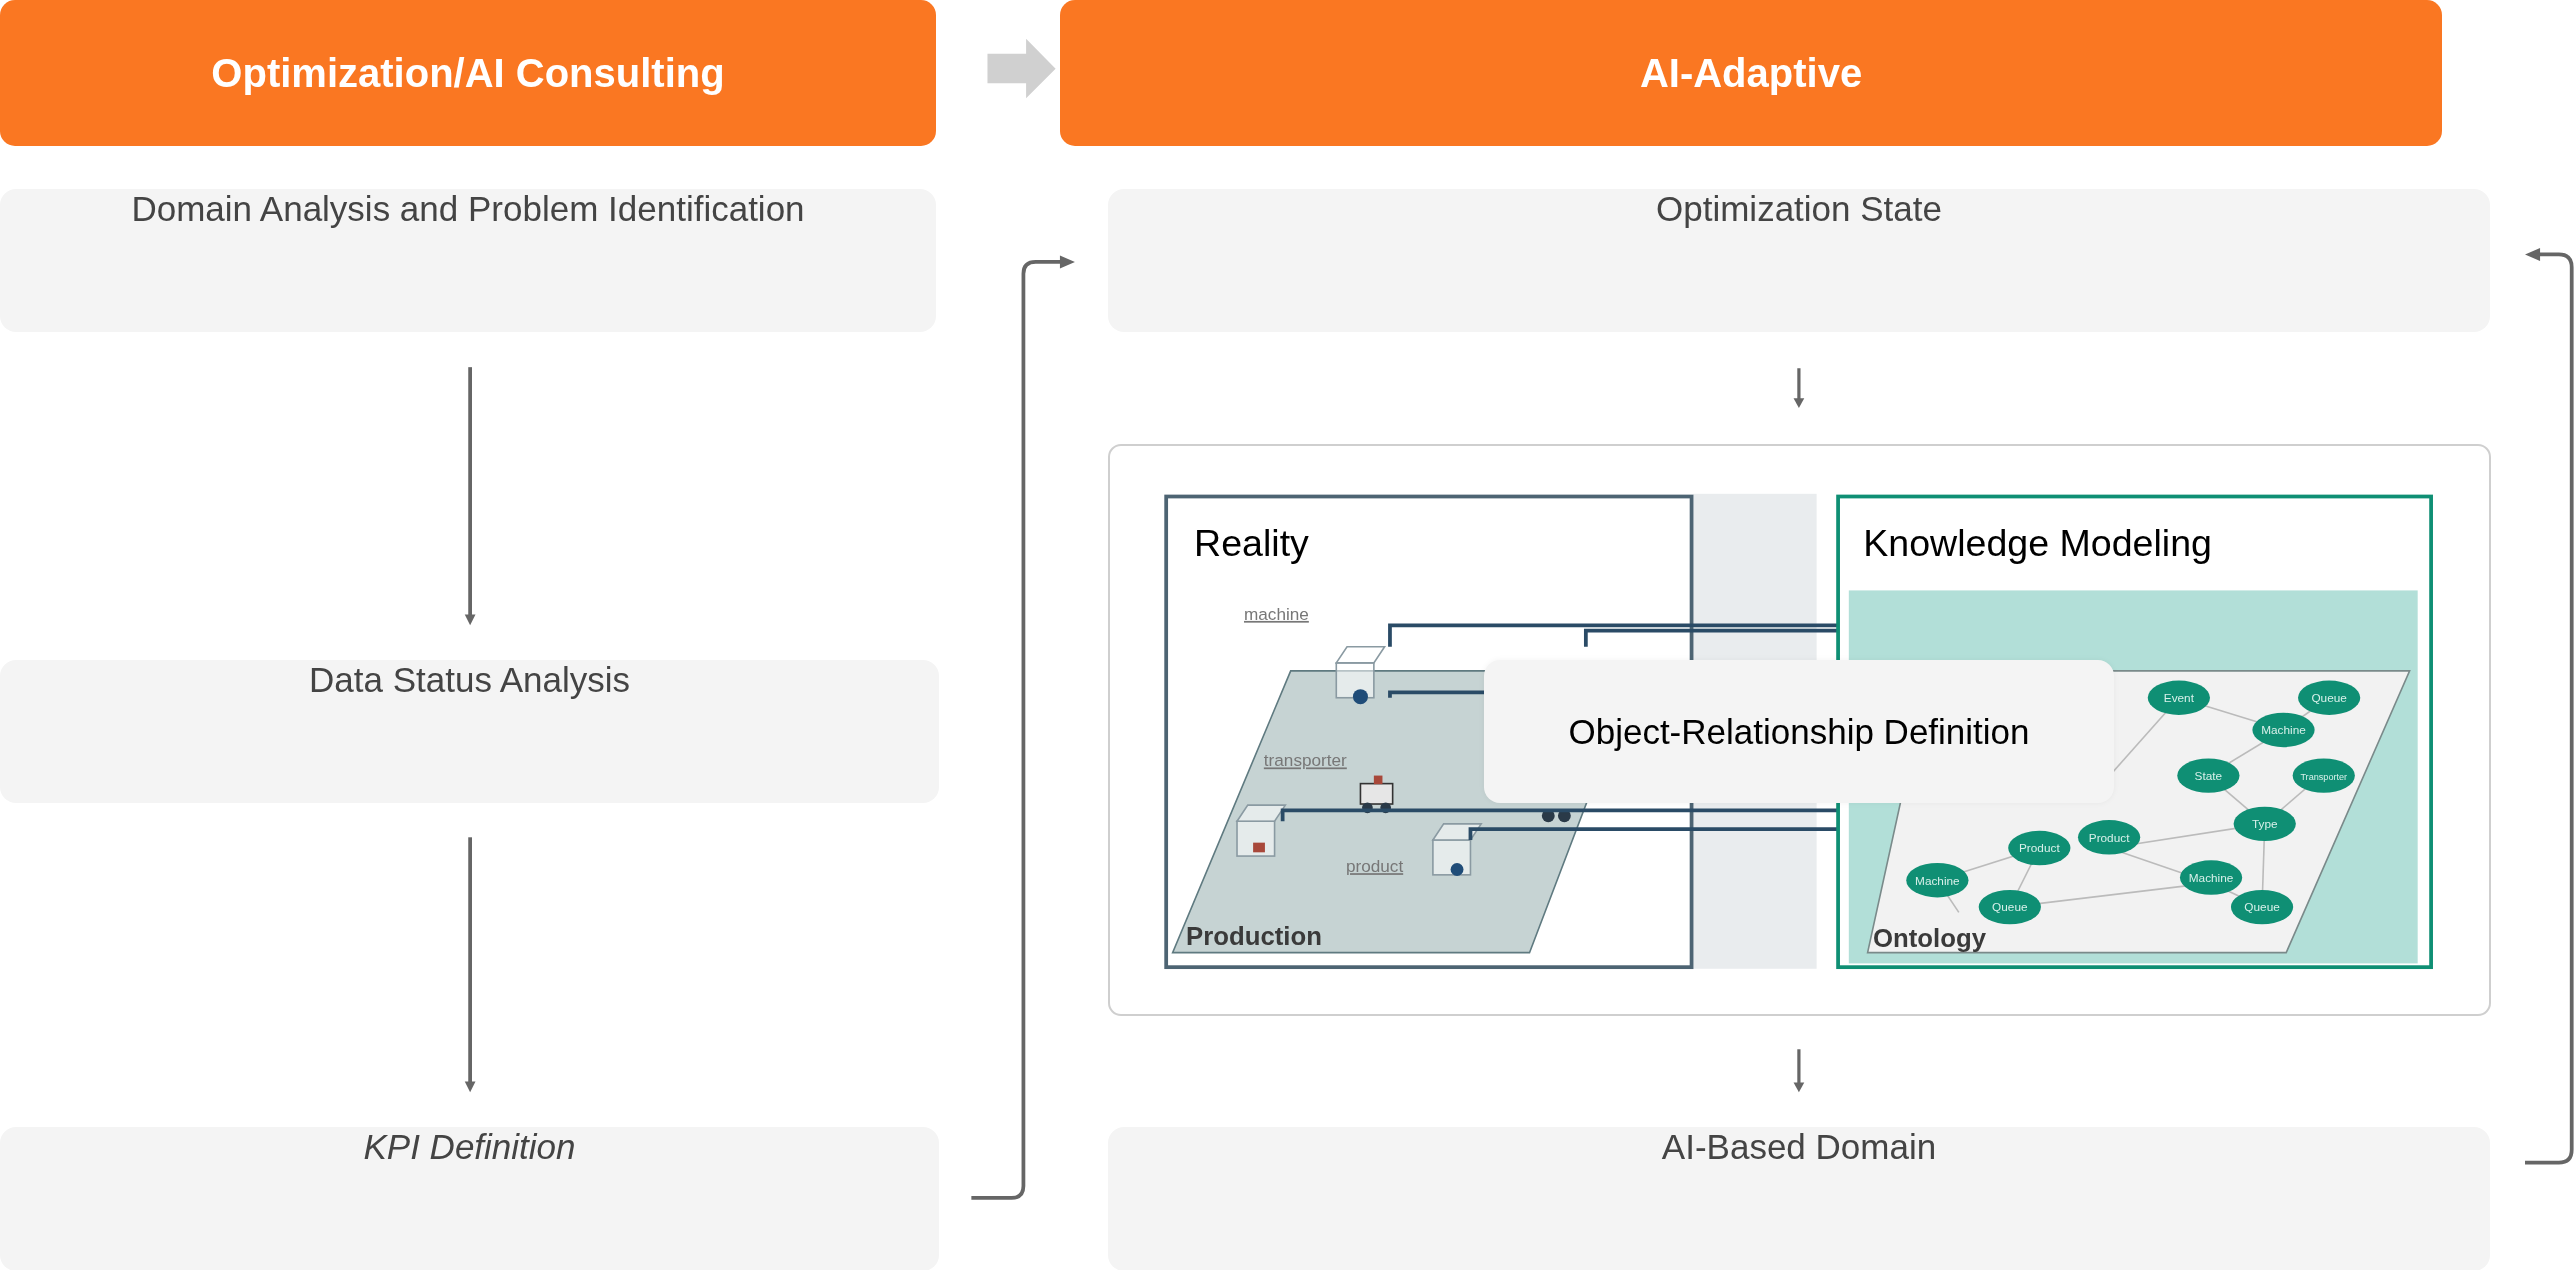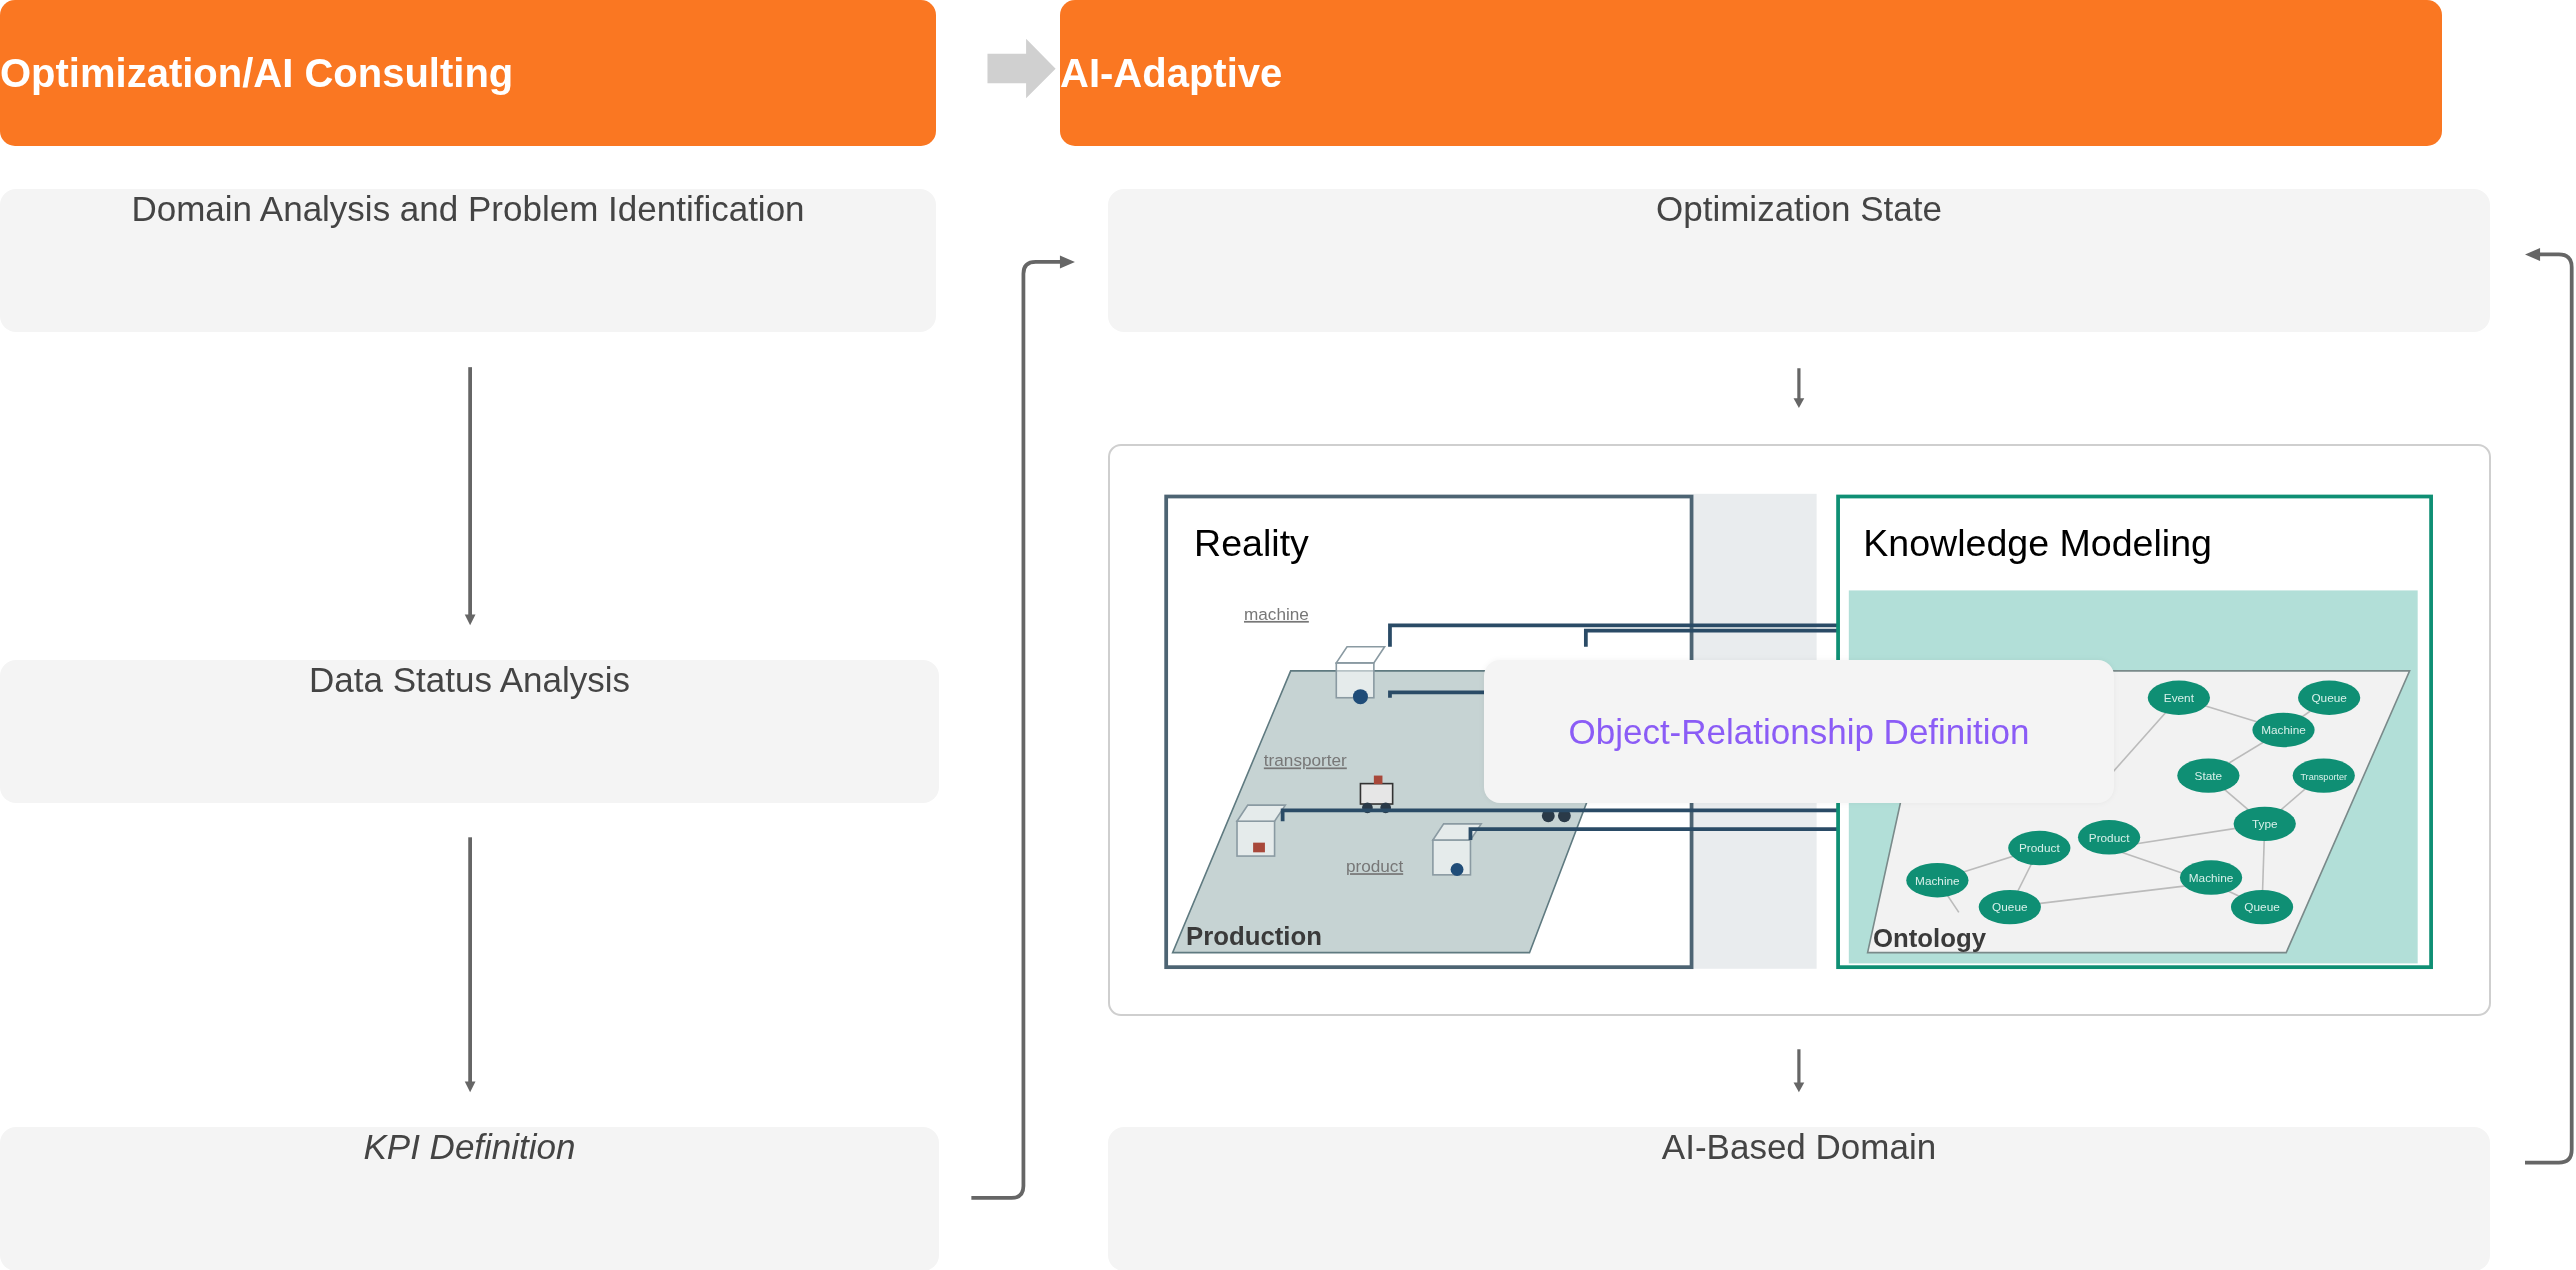--- a/index.html
+++ b/index.html
@@ -1,25 +1,25 @@
 <!DOCTYPE html>
 <html style="font-size:8.6px"><head>
 <meta charset="utf-8">
 <style>
   html, body { margin:0; padding:0; background:#ffffff; }
   body { width:2576px; height:1271px; position:relative; overflow:hidden;
          font-family:"Liberation Sans", sans-serif; }
   .abs { position:absolute; }
   .header { background:#fa7722; border-radius:15px; color:#fff; font-weight:bold;
-            font-size:40px; display:flex; align-items:center; }
+            font-size:40px; display:flex; align-items:center; justify-content:center; }
   .step { background:#f4f4f4; border-radius:16px; color:#444; font-size:35px;
           display:flex; align-items:flex-start; justify-content:center; }
   .frame { border:2.1px solid #cfcfcf; border-radius:13px; background:#fff; }
   svg { position:absolute; left:0; top:0; overflow:visible; }
-  .overlay { background:#f4f4f4; border-radius:16px; color:#8b5cf6; font-size:35px;
+  .overlay { background:#f4f4f4; border-radius:16px; color:#000000; font-size:35px;
              display:flex; align-items:center; justify-content:center;
              box-shadow:0 0 6.4px rgba(0,0,0,0.05); }
 </style>
 </head>
 <body>
 
 <div class="abs header" style="left:0;top:0;width:936px;height:146px;">
   <span>Optimization/AI Consulting</span>
 </div>
 

